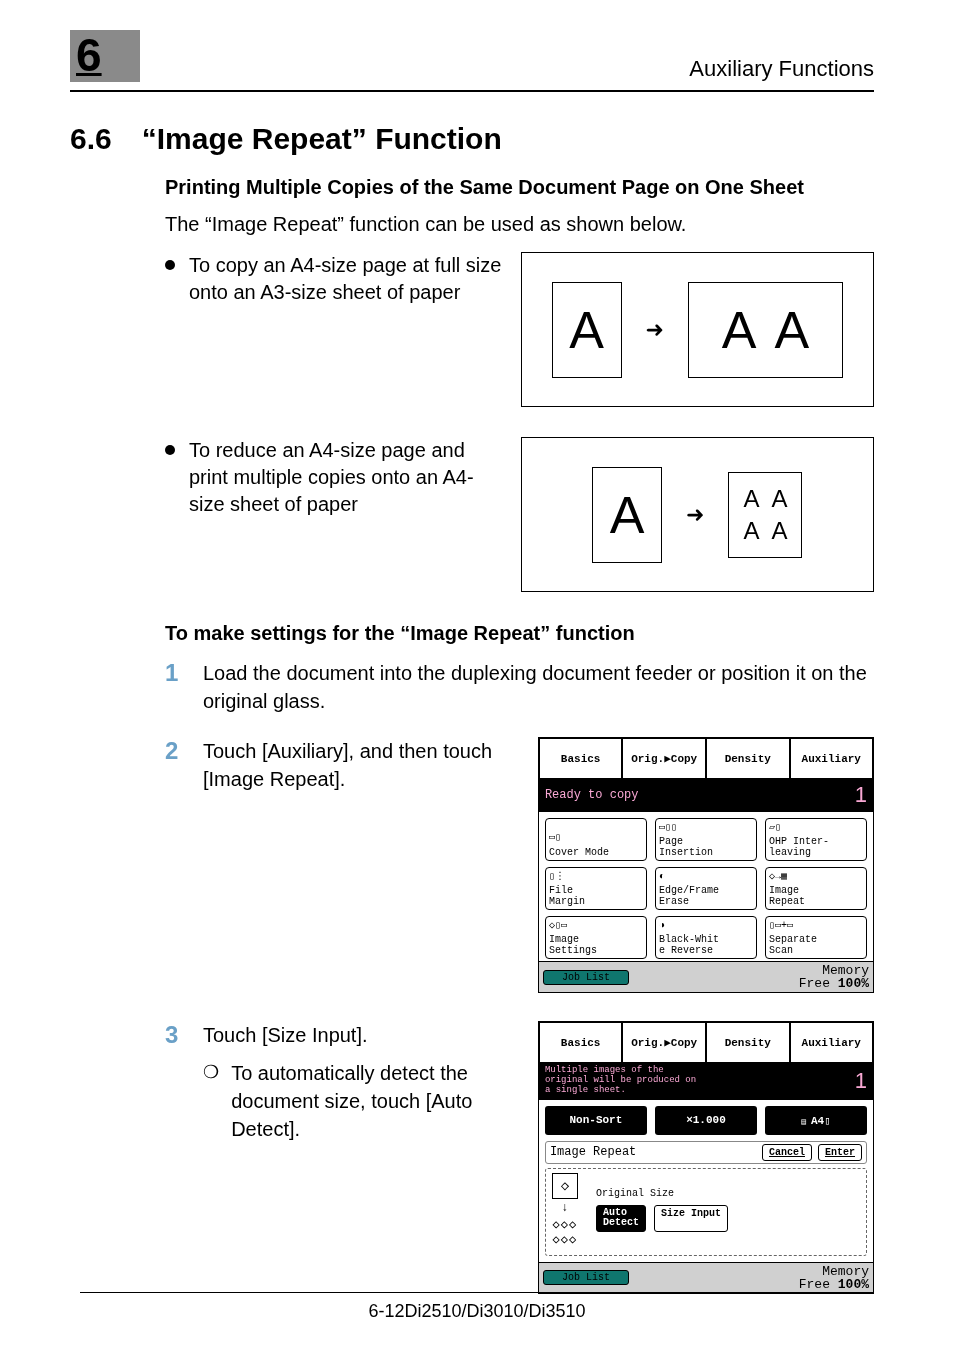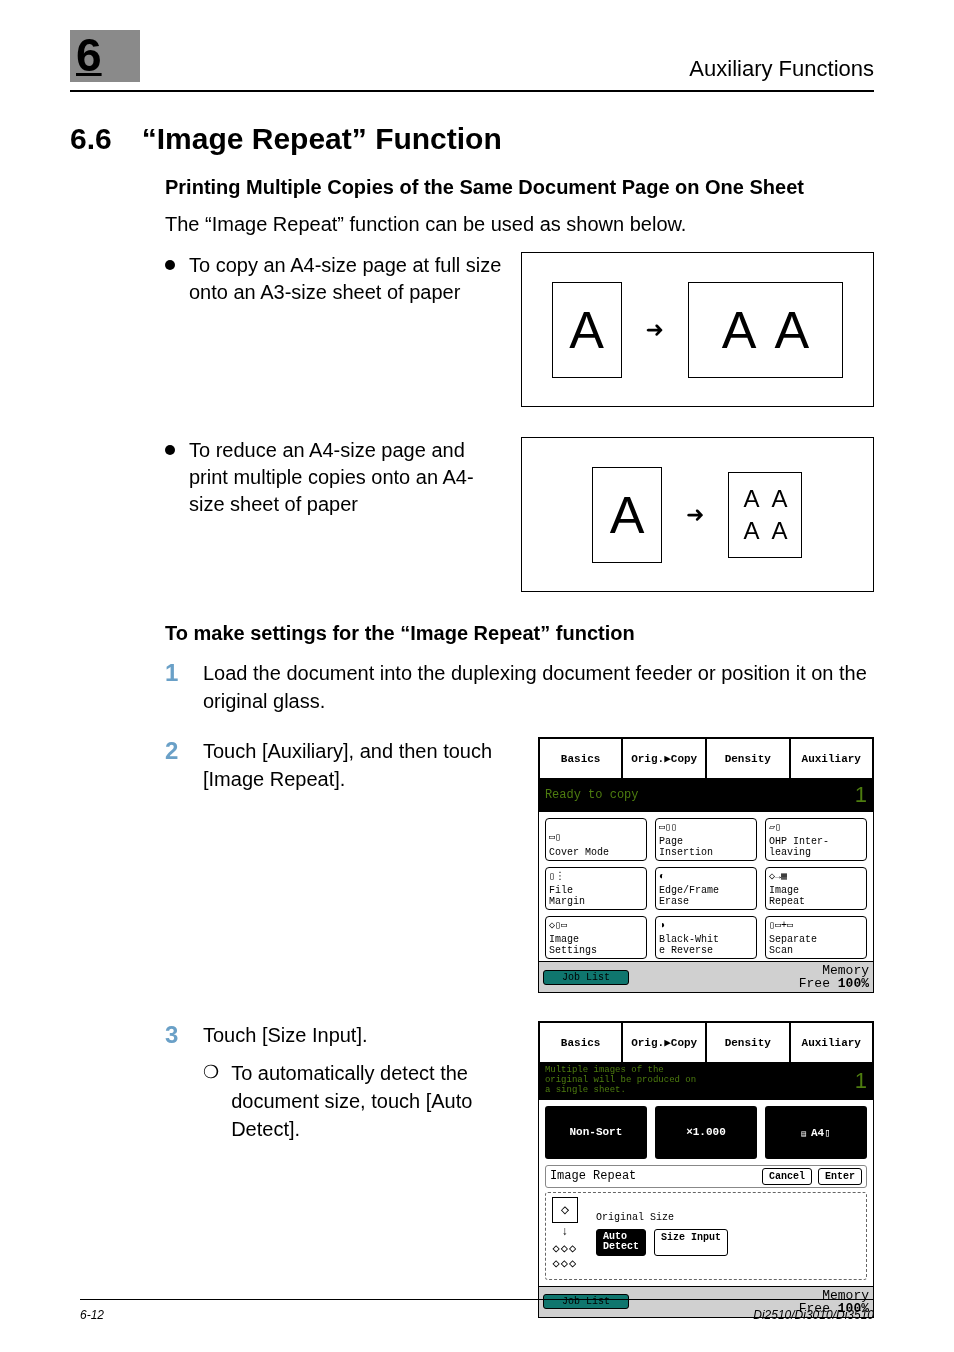--- a/index.html
+++ b/index.html
@@ -52,45 +52,45 @@
   .step-pair { display: flex; gap: 22px; align-items: flex-start; margin-bottom: 28px; }
   .step-pair .left { display: flex; gap: 18px; width: 355px; }
 
   .screen {
     width: 340px; background: #fff; border: 1px solid #000;
     font-family: "Courier New", monospace; font-size: 12px;
   }
   .scr-tabs { display: flex; height: 40px; }
   .scr-tab { border: 1px solid #000; border-bottom: none; flex: 1; display:flex; align-items:center; justify-content:center; font-weight: bold; font-size: 11px; background:#fff;}
   .scr-tab.active { background:#fff; }
-  .scr-status { background:#000; color:#4d7c0f; padding: 4px 6px; display:flex; justify-content:space-between; align-items:center; }
+  .scr-status { background:#000; color:#f9a8d4; padding: 4px 6px; display:flex; justify-content:space-between; align-items:center; }
   .scr-status .one { font-size: 22px; font-family: Arial; }
   .scr-grid { padding: 6px 6px 2px 6px; display: grid; grid-template-columns: 1fr 1fr 1fr; gap: 6px 8px; }
   .scr-btn { border: 1.5px solid #000; border-radius: 4px; padding: 2px 3px; font-size: 10px; line-height: 1.05; text-align:left; min-height: 20px; display:flex; flex-direction:column; justify-content:flex-end;}
   .scr-btn .ico { height: 14px; margin-bottom: 2px; display:flex; align-items:center; gap:2px;}
   .scr-footer { display:flex; justify-content:space-between; align-items:center; border-top:1px solid #000; padding: 2px 4px; background:#d0d0d0;}
   .scr-footer .job { border:1px solid #000; border-radius:3px; padding:1px 18px; background:#0f766e; font-size:10px;}
   .scr-footer .mem { font-size: 13px; text-align:right; line-height:1; }
 
   .scr2-body { padding: 6px; }
   .blkrow { display:flex; gap:8px; margin-bottom:6px;}
-  .blkbtn { flex:1; background:#000; color:#fff; border-radius:3px; text-align:center; padding:20px 2px; font-size:11px; font-weight:bold;}
+  .blkbtn { flex:1; background:#000; color:#fff; border-radius:3px; text-align:center; padding:8px 2px; font-size:11px; font-weight:bold;}
   .panel-title { display:flex; gap:10px; align-items:center; border:1px solid #888; border-radius:3px; padding:2px 4px; margin-bottom:4px; justify-content:space-between;}
   .btn-sm { border:1.5px solid #000; border-radius:3px; padding:2px 6px; font-size:10px; background:#fff; font-weight:bold;}
   .btn-sm.dark { background:#000; color:#fff;}
   .orig-area { border:1px dashed #666; border-radius:3px; padding:4px 6px 8px 6px; display:flex; gap:18px; align-items:center;}
   .orig-left { display:flex; flex-direction:column; align-items:center; gap:2px; font-size:14px;}
   .orig-right { display:flex; flex-direction:column; gap:6px; flex:1;}
   .orig-btns { display:flex; gap:8px; }
   .orig-title { font-size:10px; }
   .mini-ico-box { border:1.5px solid #000; width:26px; height:26px; display:flex; align-items:center; justify-content:center;}
 
   .footer { position:absolute; left:80px; right:80px; bottom:30px; }
   .hr-bot { border:0; border-top:1.5px solid #000; margin-bottom:8px; }
-  .footer-row { display:flex; justify-content:space-between; font-size:12px;font-style:italic; }
+  .footer-row { display:flex; justify-content:center; font-size:18px; }
 </style>
 </head>
 <body>
 
 <div class="header-row">
   <div class="chapter-tab">
       <span>6</span>
     </div>
   <div class="aux">Auxiliary Functions</div>
 </div>
@@ -246,21 +246,21 @@
         <span class="one">1</span>
       </div>
       <div class="scr2-body">
         <div class="blkrow">
           <div class="blkbtn">Non-Sort</div>
           <div class="blkbtn">×1.000</div>
           <div class="blkbtn"><span style="font-size:8px;">▤ </span><span>A4▯</span></div>
         </div>
         <div class="panel-title">
           <span>Image Repeat</span>
-          <span style="display:flex; gap:6px;">
+          <span style="display:flex; gap:6px;text-decoration:underline;">
             <span class="btn-sm">Cancel</span>
             <span class="btn-sm">Enter</span>
           </span>
         </div>
         <div class="orig-area">
           <div class="orig-left">
             <div class="mini-ico-box">◇</div>
             <div style="font-size:12px;">↓</div>
             <div style="font-size:12px; letter-spacing:1px;">◇◇◇<br>◇◇◇</div>
           </div>

